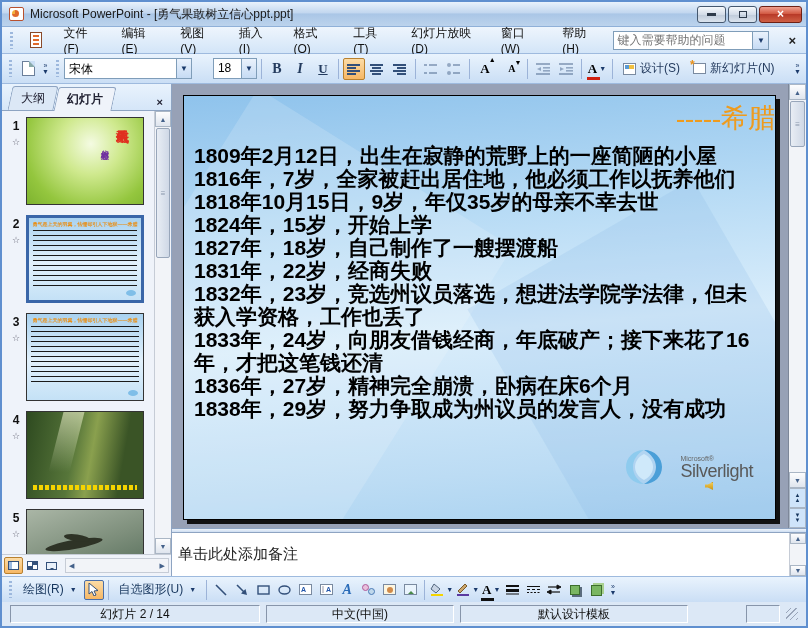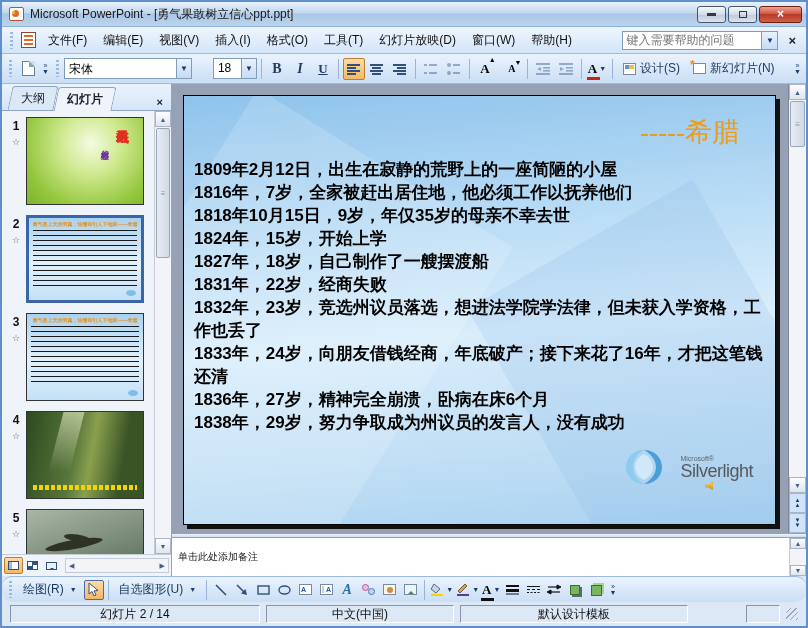--- a/index.html
+++ b/index.html
@@ -11,21 +11,21 @@
   .appicon16 { width:15px; height:14px; background:#fff; border:1px solid #b8512f; border-radius:2px; position:relative; margin-right:6px; }
   .appicon16::after { content:""; position:absolute; left:2px; top:2px; width:7px; height:7px; border-radius:50%; background:conic-gradient(#e06a2b 0 75%, #f2b03c 75% 100%); }
   .titletext { font-size:12px; color:#1a1a1a; }
   .winbtns { margin-left:auto; display:flex; gap:2px; }
   .wbtn { width:29px; height:17px; border:1px solid #45586f; border-radius:3px; background:linear-gradient(#f6f9fc,#d3dce8 50%,#bfcbda 52%,#dbe4ee); display:flex; align-items:center; justify-content:center; }
   .wbtn .bar { width:9px; height:3px; background:#2d3a4a; }
   .wbtn .rest { width:8px; height:7px; border:1px solid #2d3a4a; background:transparent; }
   .wbtn.close { background:linear-gradient(#f0a090,#d25a43 45%,#b83a28 50%,#cf6045); border-color:#6e2014; color:#fff; font-size:12px; font-weight:bold; width:43px; }
 
   
-  .menubar { height:27px; flex:0 0 27px; background:linear-gradient(#eef5fd,#d3e5f8); display:flex; align-items:center; border-bottom:1px solid #9ebade; padding:0 4px; }
+  .menubar { height:27px; flex:0 0 27px; background:linear-gradient(#eef5fd,#d3e5f8); display:flex; align-items:center; border-bottom:1px solid #9ebade; padding:0 4px;gap:9px; }
   .grip { width:3px; height:17px; margin:0 4px; background:repeating-linear-gradient(180deg,#9db8dd 0 2px,transparent 2px 4px); }
   .docicon { width:15px; height:16px; background:#fff; border:1px solid #8a4a2a; position:relative; margin:0 4px; }
   .docicon::after { content:""; position:absolute; inset:2px; background:repeating-linear-gradient(180deg,#e06a2b 0 2px,#fff 2px 4px); }
   .menuitem { font-size:12px; color:#111; padding:3px 8px; }
   .helpbox { margin-left:auto; display:flex; align-items:center; }
   .helpbox input { width:140px; height:19px; border:1px solid #7f9db9; font-size:12px; padding:0 3px; font-family:inherit; }
   .helpdd { width:16px; height:19px; background:linear-gradient(#eaf2fc,#c6dbf4); border:1px solid #7f9db9; border-left:none; font-size:8px; color:#1b3a6b; display:flex; align-items:center; justify-content:center; }
   .menuclose { font-size:13px; font-weight:bold; color:#222; padding:0 6px 0 10px; }
 
   
@@ -99,41 +99,41 @@
   .ic-show::after { content:""; position:absolute; left:3px; bottom:-3px; border:2px solid transparent; border-top-color:#33507a; }
   .hscroll { flex:1 1 auto; height:15px; margin-left:4px; background:#f2f4f8; border:1px solid #c6ccd6; display:flex; align-items:center; justify-content:space-between; font-size:7px; color:#44618a; padding:0 3px; }
 
   
   .rightcol { flex:1 1 auto; display:flex; flex-direction:column; min-width:0; }
   .canvas { flex:1 1 auto; position:relative; background:#97a1b6; min-height:0; }
   .slide { position:absolute; left:11px; top:11px; right:30px; bottom:8px; border:1px solid #000; box-shadow:4px 4px 0 #111; background:linear-gradient(175deg,#8fc3ec 0%,#b7dbf5 30%,#d9edfb 55%,#bcdcf4 85%,#a9d2f0 100%); overflow:hidden; }
   .ribbon1 { position:absolute; left:-60px; top:40px; width:300px; height:420px; background:rgba(255,255,255,.16); transform:rotate(32deg); }
   .ribbon2 { position:absolute; right:-40px; top:120px; width:260px; height:420px; background:rgba(130,180,230,.18); transform:rotate(-30deg); }
   .stitle { position:relative; margin-top:22px; text-align:center; color:#ee9b1e; font-size:27px; font-family:"Liberation Serif","DejaVu Serif",serif; letter-spacing:1px; }
-  .ssub { position:relative; text-align:right; padding-right:36px; color:#ee9b1e; font-size:27px; font-family:"Liberation Serif","DejaVu Serif",serif; margin-top:18px; }
-  .sbody { position:relative; margin:8px 10px 0 10px; font-size:17px; font-weight:bold; color:#000; line-height:23px; }
+  .ssub { position:relative; text-align:right; color:#ee9b1e; font-size:27px; font-family:"Liberation Serif","DejaVu Serif",serif; margin-top:4px; }
+  .sbody { position:relative; margin:8px 10px 0 10px; font-size:21px; font-weight:bold; color:#000; line-height:23px; }
   .slogo { position:absolute; right:22px; top:352px; display:flex; align-items:center; gap:15px; }
   .slogo .txt { line-height:1; }
   .slogo .ms { font-size:7px; color:#666; }
   .slogo .sl { font-size:18px; color:#595959; letter-spacing:-0.5px; }
   .speaker { position:absolute; right:62px; top:386px; width:8px; height:8px; background:linear-gradient(#f5cf5a,#c99414); clip-path:polygon(0 30%,35% 30%,100% 0,100% 100%,35% 70%,0 70%); }
   .speaker::after { content:""; position:absolute; right:-4px; top:0; width:5px; height:8px; border:1px solid #c99414; border-left:none; border-radius:0 6px 6px 0; }
 
   .vscroll2 { position:absolute; right:0; top:0; bottom:0; width:18px; background:#f2f4f8; border-left:1px solid #7d8799; display:flex; flex-direction:column; }
   .sthumb2 { height:46px; margin:1px; background:linear-gradient(90deg,#e8edf4,#cfd8e6); border:1px solid #98a6ba; border-radius:2px; display:flex; align-items:center; justify-content:center; color:#8a97ab; font-size:8px; }
   .dblbtn { height:20px; background:#cfe4fa; border:1px solid #aab6c5; color:#17365d; font-size:6px; line-height:5px; display:flex; flex-direction:column; align-items:center; justify-content:center; }
 
   .splitter { flex:0 0 4px; background:linear-gradient(#eef4fb,#cdddf1); border-top:1px solid #8ea4c2; }
   .notes { flex:0 0 24px; background:#fff; border-top:1px solid #8ea4c2; display:flex; }
-  .notes .ntext { flex:1 1 auto; font-size:10px; color:#222; padding:12px 6px;font-family:Liberation Mono, monospace; }
+  .notes .ntext { flex:1 1 auto; font-size:15px; color:#222; padding:12px 6px;font-family:Liberation Mono, monospace; }
   .nscroll { flex:0 0 17px; border-left:1px solid #c6ccd6; background:#f2f4f8; display:flex; flex-direction:column; justify-content:space-between; }
   .nscroll .sbtn { height:11px; }
 
   
-  .drawbar { height:26px; flex:0 0 26px; background:linear-gradient(#e9f3fd,#cadef5); border-top:1px solid #9ebade; display:flex; align-items:center; padding:0 3px; gap:1px;border-radius:10px; }
+  .drawbar { height:26px; flex:0 0 26px; background:linear-gradient(#e9f3fd,#cadef5); border-top:1px solid #9ebade; display:flex; align-items:center; padding:0 3px; gap:1px; }
   .dbtn { height:20px; min-width:20px; display:flex; align-items:center; justify-content:center; border:1px solid transparent; border-radius:2px; font-size:12px; color:#17365d; }
   .dbtn.active { background:linear-gradient(#fcdca6,#f6b765); border:1px solid #4a6ea8; }
   .wa { color:#2b6cb8; font-family:"Liberation Serif",serif; font-weight:bold; font-style:italic; font-size:14px; }
   .cube { width:11px; height:11px; background:#7ab661; border:1px solid #3d6e2c; box-shadow:2px -2px 0 #a8d08f; margin:2px 0 0 0; }
   .shadowsq { width:10px; height:10px; background:#7ab661; border:1px solid #3d6e2c; box-shadow:2px 2px 0 #5a6b7d; }
   .clippic { width:13px; height:11px; border:1px solid #7a8aa0; background:#fdf6e0; position:relative; }
   .clippic::after { content:""; position:absolute; left:3px; top:2px; width:6px; height:6px; border-radius:50%; background:#d08a4a; }
   .pict { width:13px; height:11px; border:1px solid #7a8aa0; background:#eaf4fd; position:relative; overflow:hidden; }
   .pict::after { content:""; position:absolute; left:1px; bottom:-2px; border:5px solid transparent; border-bottom-color:#4a8a4a; }
   .diagr { width:13px; height:11px; position:relative; }

